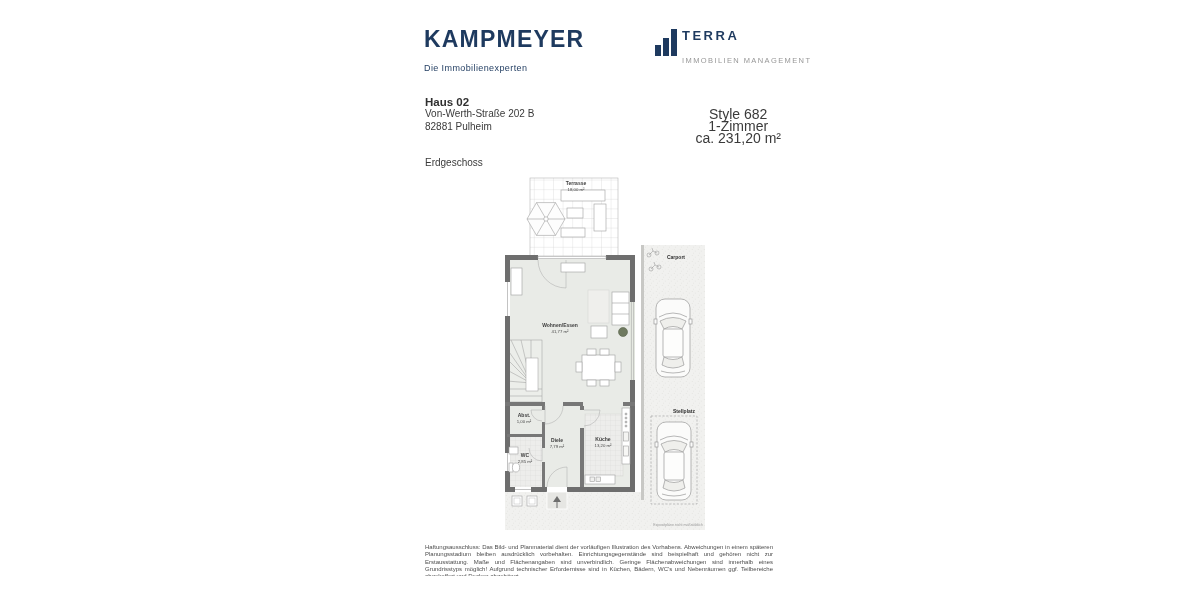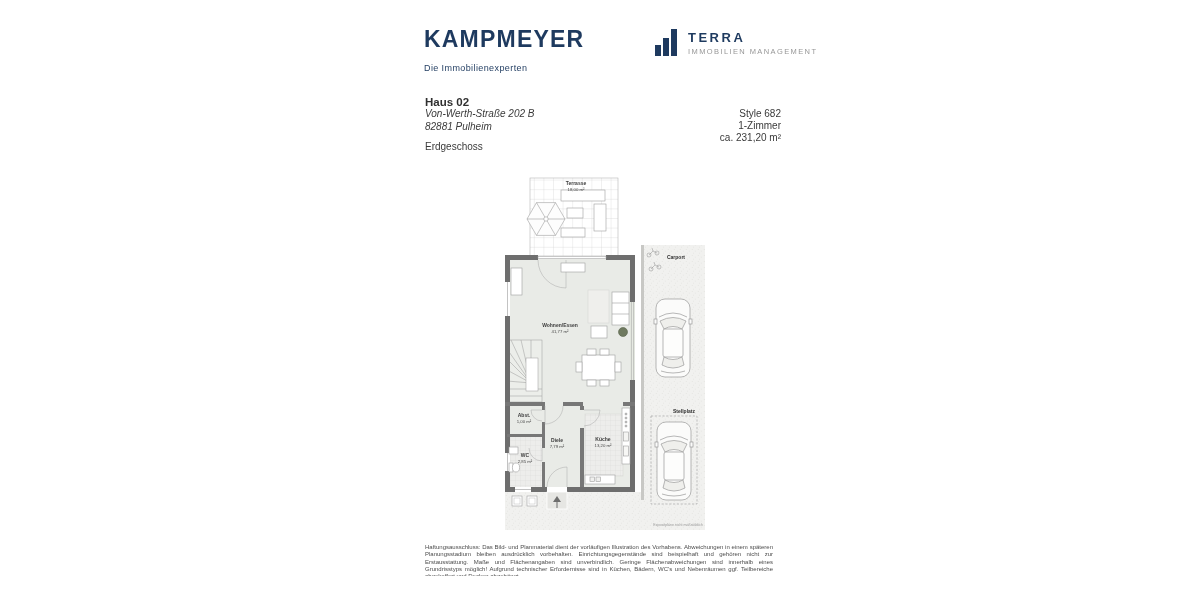--- a/index.html
+++ b/index.html
@@ -4,34 +4,34 @@
 <style>
   * { margin:0; padding:0; box-sizing:border-box; }
   html,body { width:1200px; height:600px; background:#ffffff; font-family:"Liberation Sans", sans-serif; }
   .page { position:relative; width:1200px; height:576px; background:#fff; overflow:hidden; }
 
   
   .logo-kamp { position:absolute; left:424px; top:28px; color:#1e3a5f; }
   .logo-kamp .word { font-size:23px; font-weight:bold; letter-spacing:1.2px; line-height:23px; }
   .logo-kamp .tag  { font-size:9px; letter-spacing:0.4px; margin-top:12px; color:#1e3a5f; }
 
-  .logo-terra { position:absolute; left:655px; top:29px; display:flex; align-items:flex-end; gap:11px; }
+  .logo-terra { position:absolute; left:655px; top:29px; display:flex; align-items:flex-start; gap:5px; }
   .terra-bars { display:flex; align-items:flex-end; gap:2px; height:27px; }
   .terra-bars .b { width:6px; background:#1e3a5f; }
   .terra-bars .b1 { height:11px; } .terra-bars .b2 { height:18px; } .terra-bars .b3 { height:27px; }
   .terra-text { padding-bottom:0px; }
   .terra-text .word { font-size:13px; font-weight:bold; letter-spacing:2.5px; color:#1e3a5f; line-height:13px; }
-  .terra-text .tag  { font-size:7.5px; letter-spacing:1.4px; color:#979797; margin-top:3px; }
+  .terra-text .tag  { font-size:7.5px; letter-spacing:1.4px; color:#979797; margin-top:14px; }
 
   
   .title-block { position:absolute; left:425px; top:96px; color:#3a3a3a; }
   .title-block .haus { font-size:11.5px; font-weight:bold; margin-bottom:0; color:#303030; }
-  .title-block .line { font-size:10px; line-height:12.5px;font-style:italic; }
-  .floor-label { position:absolute; left:425px; top:141px; font-size:10px; color:#3a3a3a; }
-  .details-block { position:absolute; right:419px; top:108px; text-align:right; color:#3a3a3a; font-size:10px; line-height:12.2px; }
+  .title-block .line { font-size:10px; line-height:12.5px; }
+  .floor-label { position:absolute; left:425px; top:157px; font-size:10px; color:#3a3a3a; }
+  .details-block { position:absolute; right:419px; top:108px; text-align:center; color:#3a3a3a; font-size:14px; line-height:12.2px; }
 
   
   .plan { position:absolute; left:505px; top:170px; width:200px; height:360px; }
   svg text { font-family:"Liberation Sans", sans-serif; fill:#3c3c3c; }
   text.room-name { font-size:5px; font-weight:bold; text-anchor:middle; }
   text.room-area { font-size:4.3px; text-anchor:middle; fill:#4a4a4a; }
   text.out-label { font-size:5px; font-weight:bold; text-anchor:middle; fill:#2f2f2f; }
   text.plan-note { font-size:3.6px; text-anchor:end; fill:#9a9a9a; }
 
   

